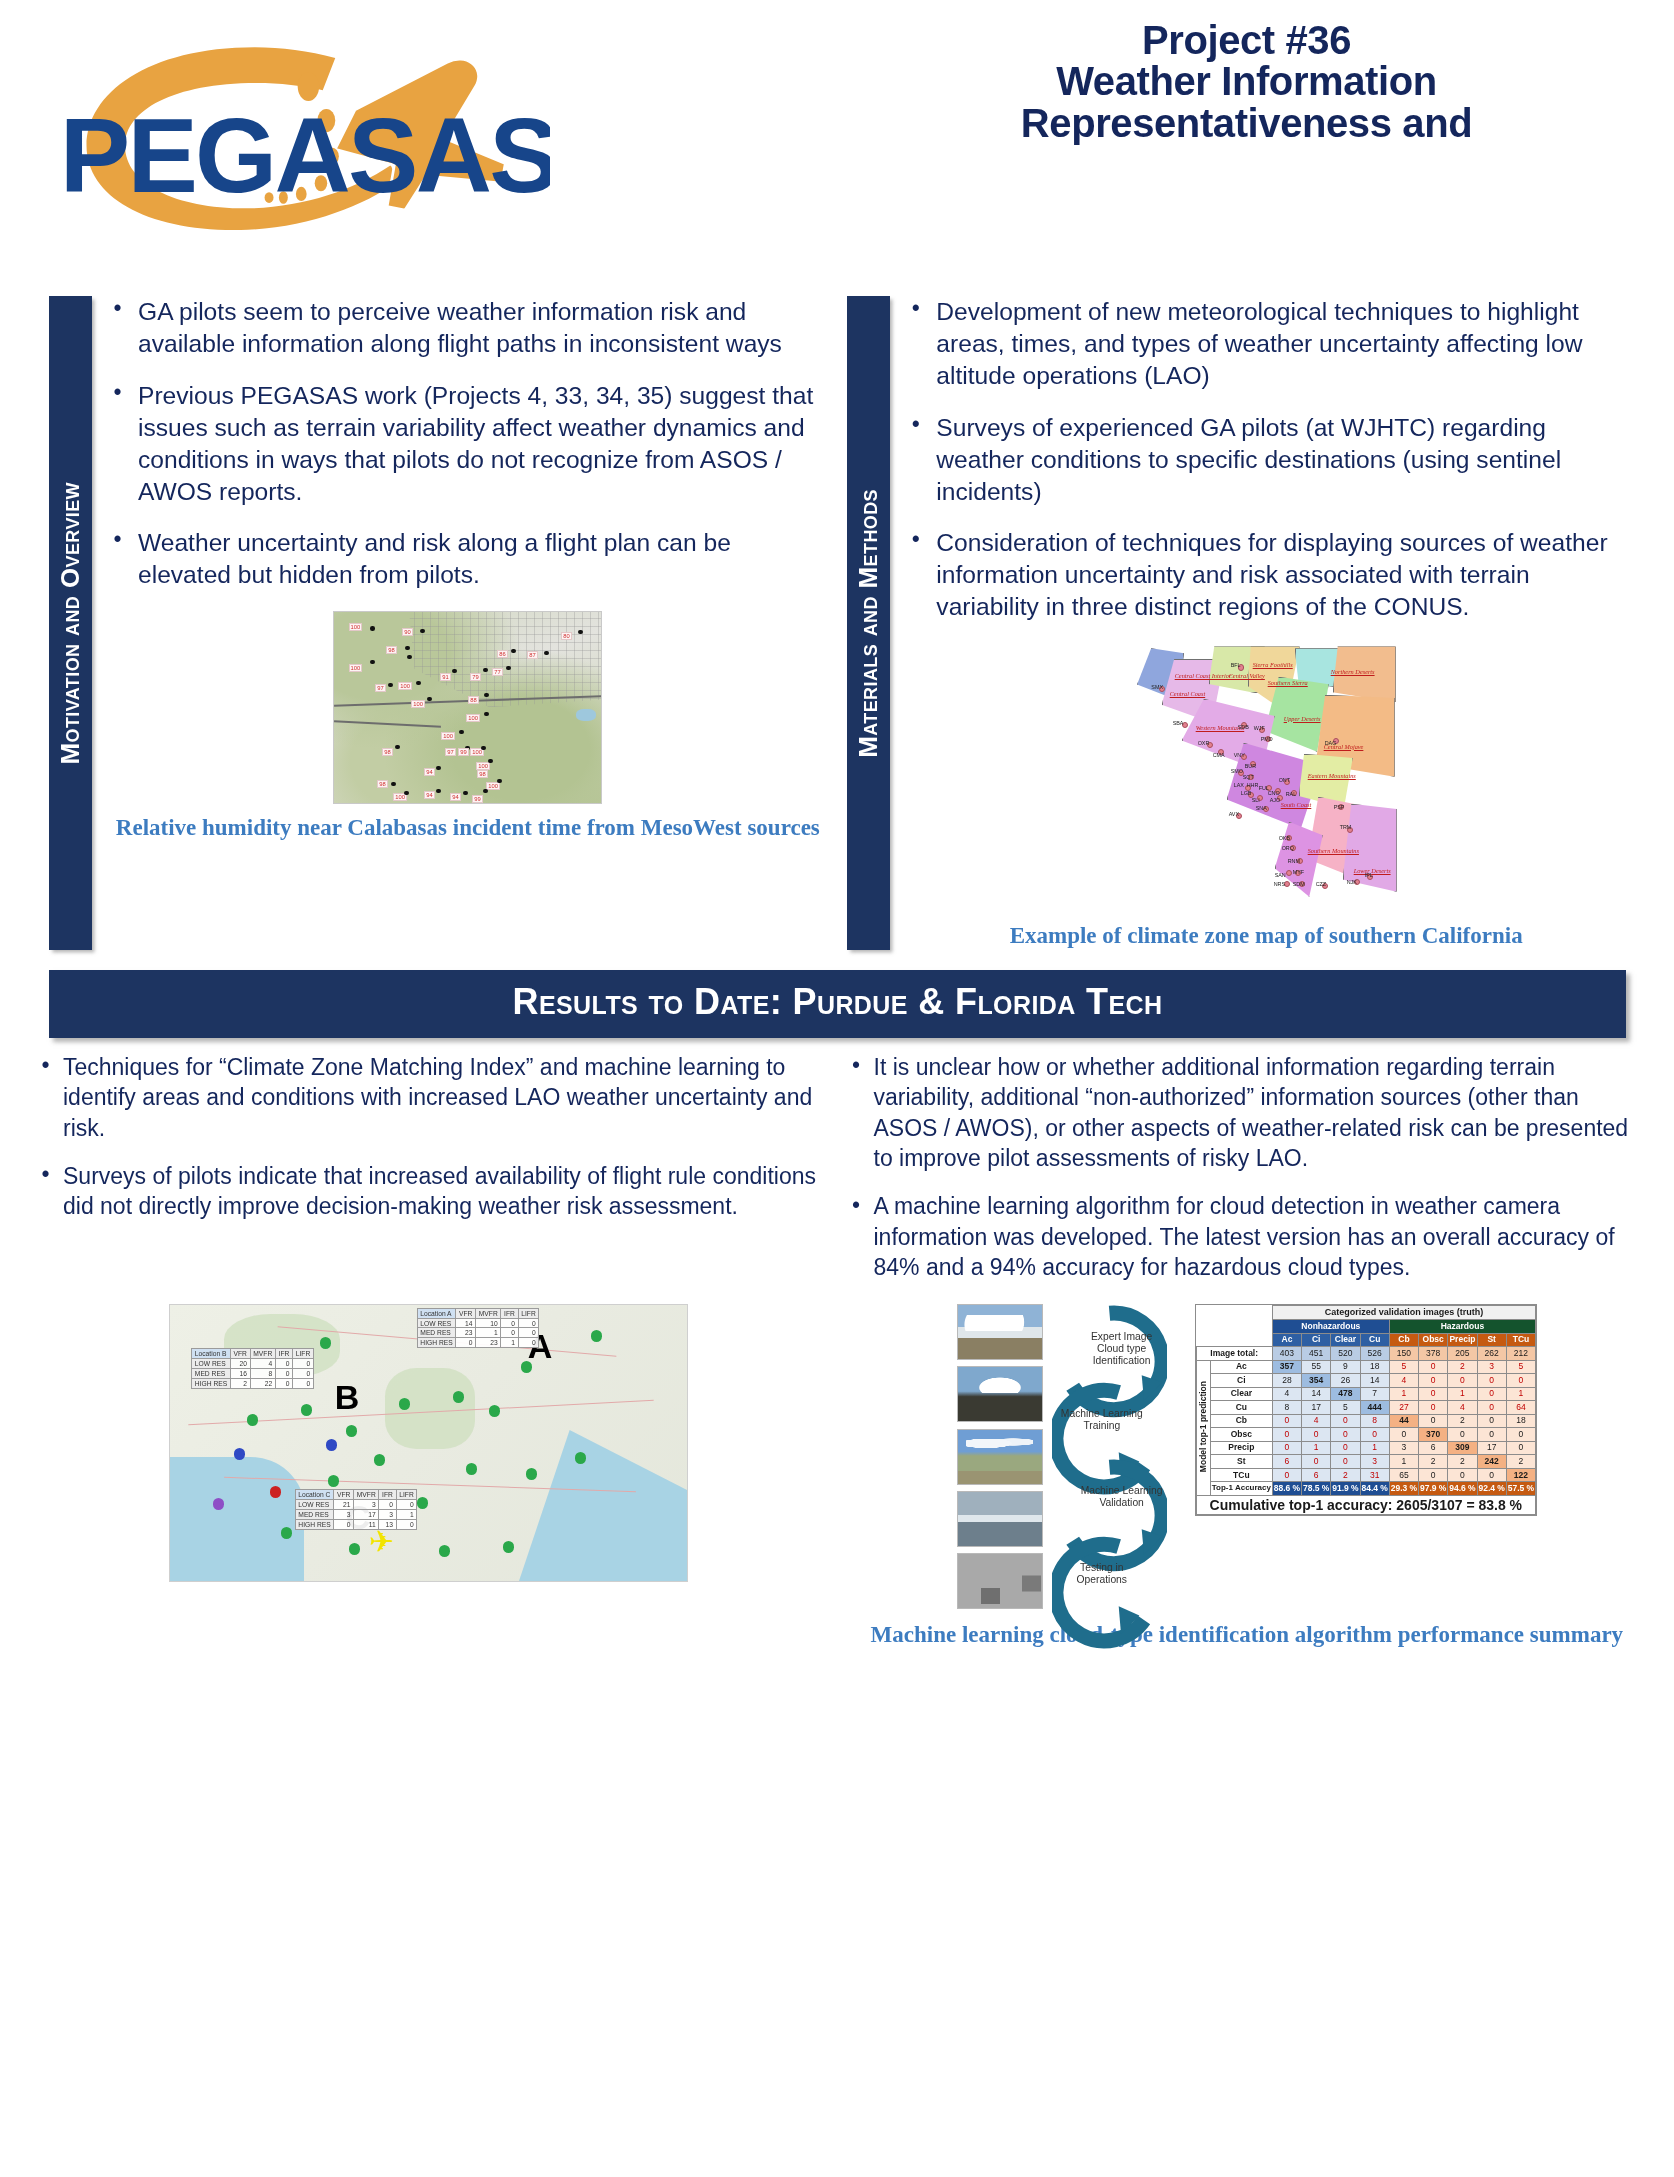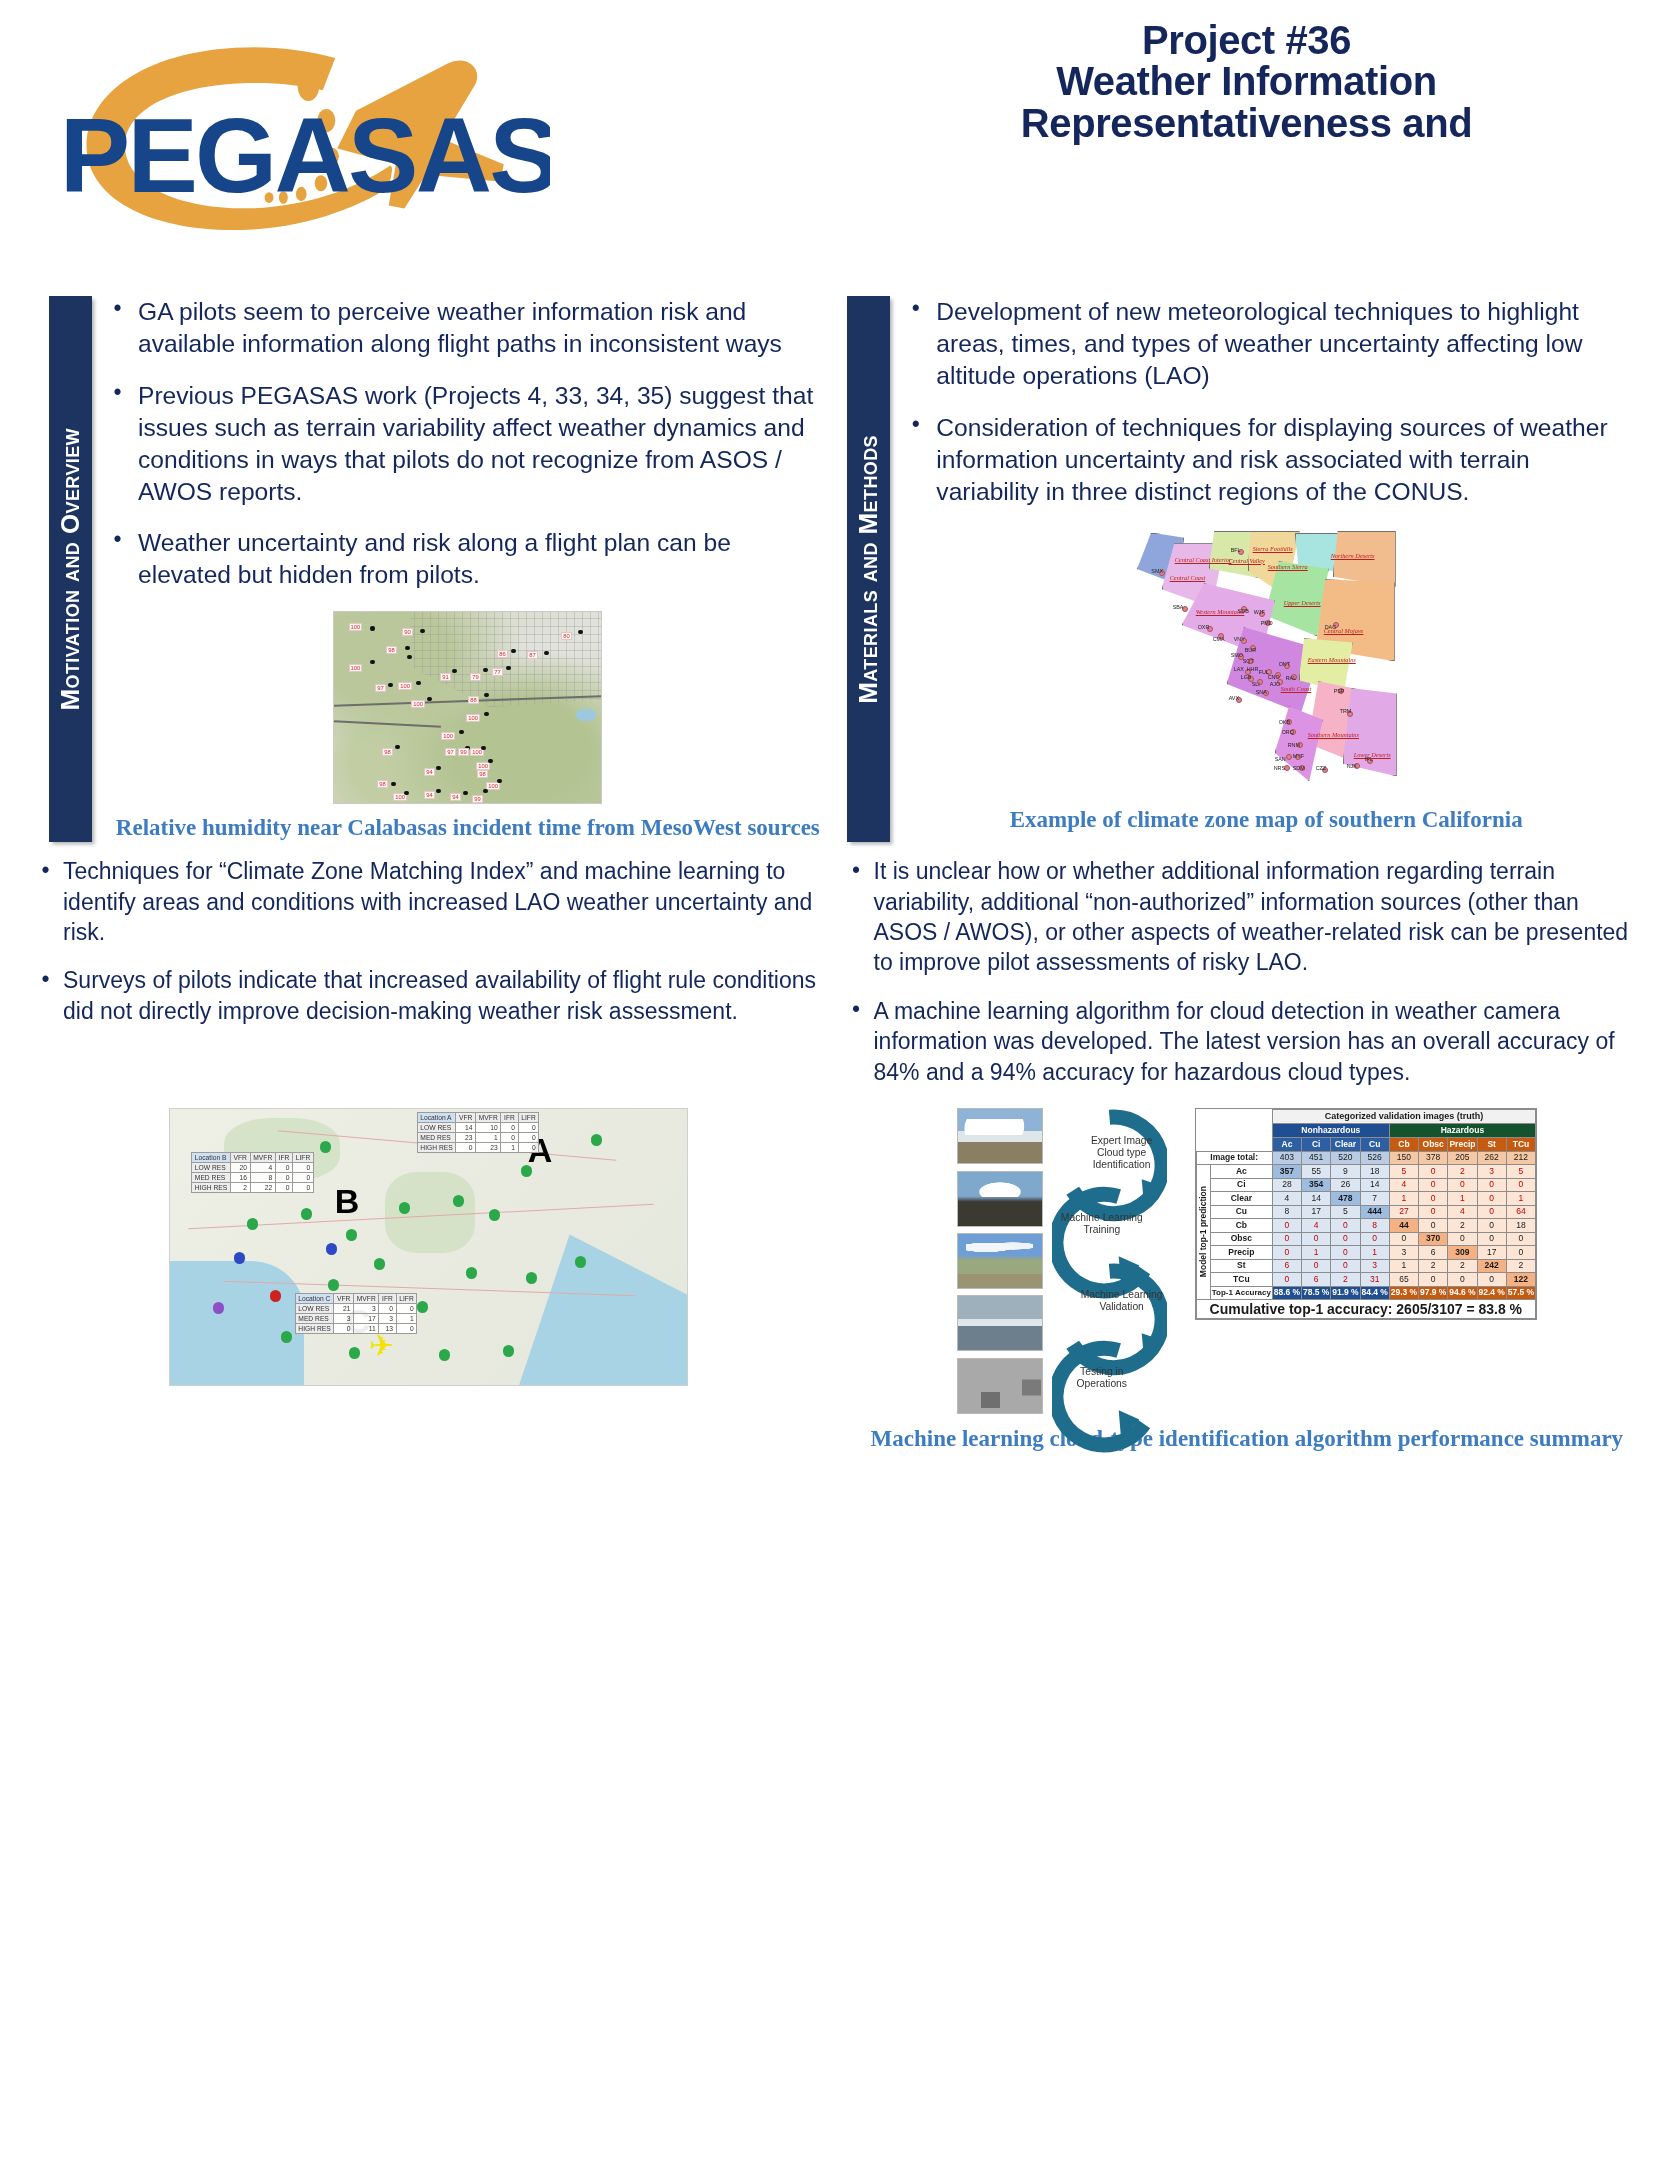--- a/index.html
+++ b/index.html
@@ -271,20 +271,21 @@
       </div>
     </div>
 
     <div class="col">
       <div class="sidebar-band">
         <div class="band-text">Materials and Methods</div>
       </div>
       <div class="col-content">
         <ul class="bullets">
           <li>Development of new meteorological techniques to highlight areas, times, and types of weather uncertainty affecting low altitude operations (LAO)</li>
+          <li>Surveys of experienced GA pilots (at WJHTC) regarding weather conditions to specific destinations (using sentinel incidents)</li>
           <li>Consideration of techniques for displaying sources of weather information uncertainty and risk associated with terrain variability in three distinct regions of the CONUS.</li>
         </ul>
         <div class="fig">
           <div class="ca-map">
             
             <div class="ca-zone" style="left:5.4px;top:5.4px;width:47px;height:52px;background:#8fa6dd;clip-path:polygon(30% 0,100% 10%,86% 100%,0 70%);"></div>
             <div class="ca-zone" style="left:30px;top:16px;width:63px;height:64px;background:#e6b9e8;clip-path:polygon(20% 0,100% 0,80% 100%,0 72%);"></div>
             <div class="ca-zone" style="left:77px;top:3.6px;width:56px;height:47px;background:#d8e8a8;clip-path:polygon(10% 0,100% 0,88% 100%,0 80%);"></div>
             <div class="ca-zone" style="left:116px;top:3.6px;width:52px;height:66px;background:#f0d79a;clip-path:polygon(6% 0,100% 0,74% 100%,0 60%);"></div>
             <div class="ca-zone" style="left:163px;top:5.4px;width:47px;height:39px;background:#a8e5e0;clip-path:polygon(0 0,100% 0,88% 100%,8% 86%);"></div>
@@ -348,20 +349,25 @@
             <span class="ca-stn" style="left:190px;top:240px;"></span><span class="ca-code" style="left:184px;top:238px;">CZZ</span>
             <span class="ca-stn" style="left:222px;top:236px;"></span><span class="ca-code" style="left:215px;top:236px;">NJK</span>
             <span class="ca-stn" style="left:235px;top:231px;"></span><span class="ca-code" style="left:233px;top:229px;">IPL</span>
           </div>
           <div class="fig-caption">Example of climate zone map of southern California</div>
         </div>
       </div>
     </div>
   </div>
 
+  <div class="banner-wrap">
+    <div class="banner">
+      <div class="banner-text">Results to Date: Purdue &amp; Florida Tech</div>
+    </div>
+  </div>
 
   <div class="results-cols">
     <div class="results-col">
       <ul class="bullets">
         <li>Techniques for “Climate Zone Matching Index” and machine learning to identify areas and conditions with increased LAO weather uncertainty and risk.</li>
         <li>Surveys of pilots indicate that increased availability of flight rule conditions did not directly improve decision-making weather risk assessment.</li>
       </ul>
     </div>
     <div class="results-col">
       <ul class="bullets">

